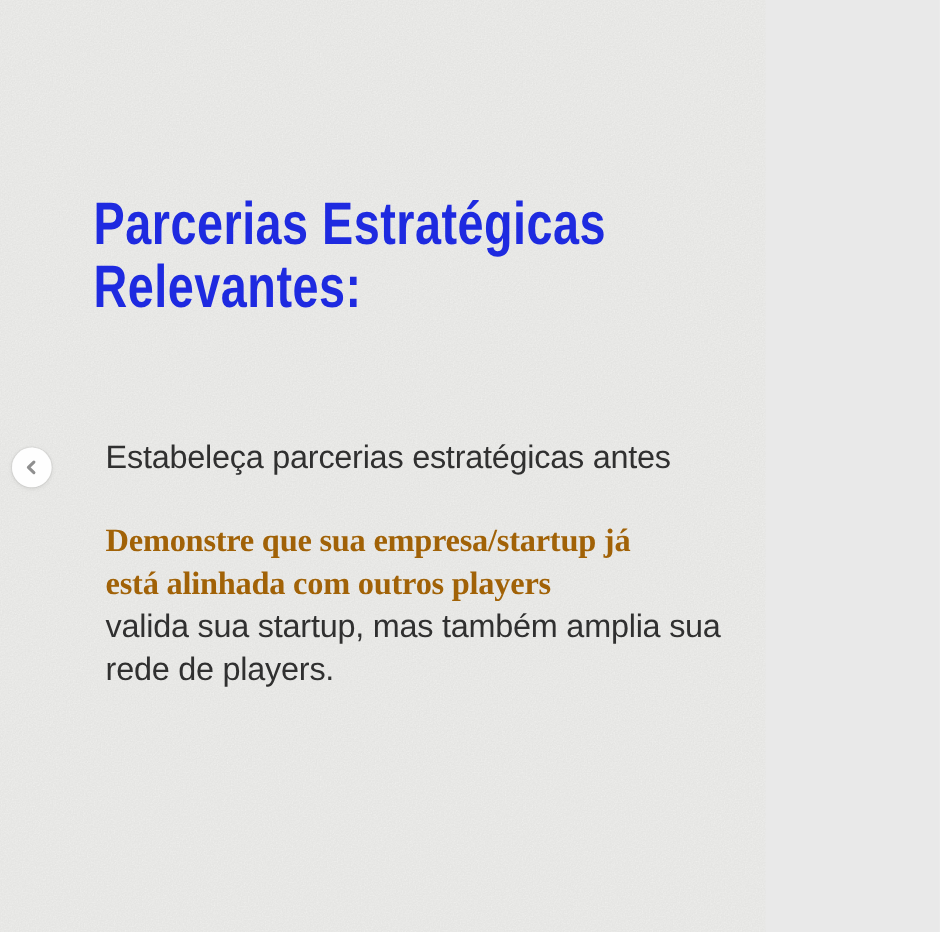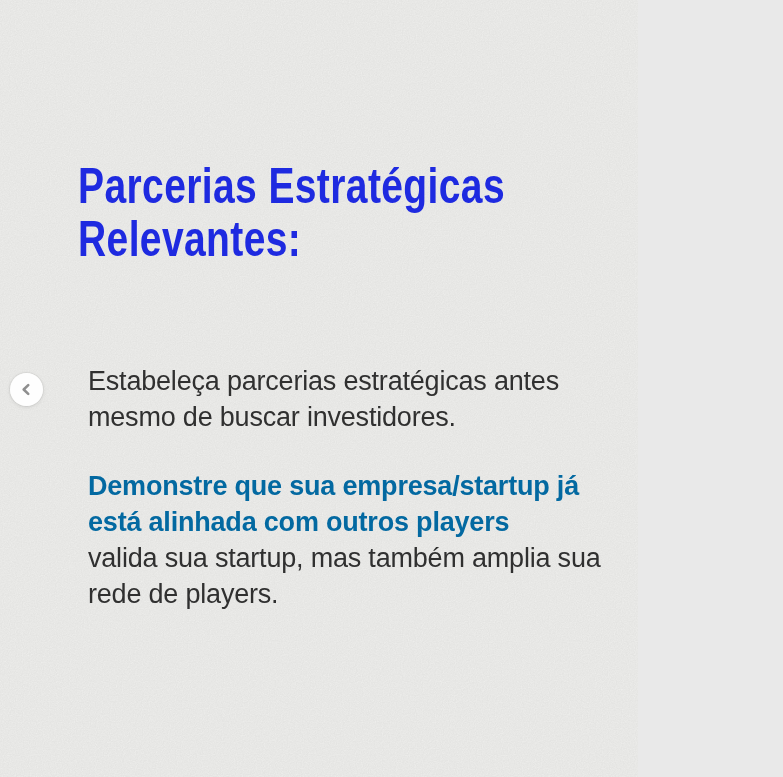--- a/index.html
+++ b/index.html
@@ -61,21 +61,21 @@
     transform:scaleX(0.78); transform-origin:0 0;
   }
   .heading span { display:block; }
   .body-copy {
     position:absolute; z-index:2; left:88px; top:323px; width:600px;
     color:#303030; font-size:27px; line-height:36px; letter-spacing:-0.2px;margin-top:40px;
   }
   .body-copy .para { margin:0; }
   .body-copy .para + .para { margin-top:33px; }
   .body-copy .line { display:block; white-space:nowrap; }
-  .blue-bold { color:#0369a1; font-weight:bold; }
+  .blue-bold { color:#a16207; font-weight:bold;font-family:Liberation Serif, serif; }
 </style>
 </head>
 <body>
 
 <div id="stage">
 
   <svg class="noise" width="783" height="777" aria-hidden="true">
     <filter id="paperNoise">
       <feTurbulence type="fractalNoise" baseFrequency="0.85" numOctaves="2" stitchTiles="stitch"></feTurbulence>
       <feColorMatrix type="matrix" values="0 0 0 0 0  0 0 0 0 0  0 0 0 0 0  0.55 0.55 0.55 0 0"></feColorMatrix>
@@ -92,21 +92,20 @@
   <div class="next-slide-panel"></div>
 
   <h1 class="heading">
     <span>Parcerias Estratégicas</span>
     <span>Relevantes:</span>
   </h1>
 
   <div class="body-copy">
     <p class="para">
       <span class="line">Estabeleça parcerias estratégicas antes</span>
-      <span class="line">mesmo de buscar investidores.</span>
     </p>
     <p class="para">
       <span class="line blue-bold">Demonstre que sua empresa/startup já</span>
       <span class="line blue-bold">está alinhada com outros players</span>
       <span class="line">valida sua startup, mas também amplia sua</span>
       <span class="line">rede de players.</span>
     </p>
   </div>
 
   <button class="nav-btn nav-prev" aria-label="previous">

